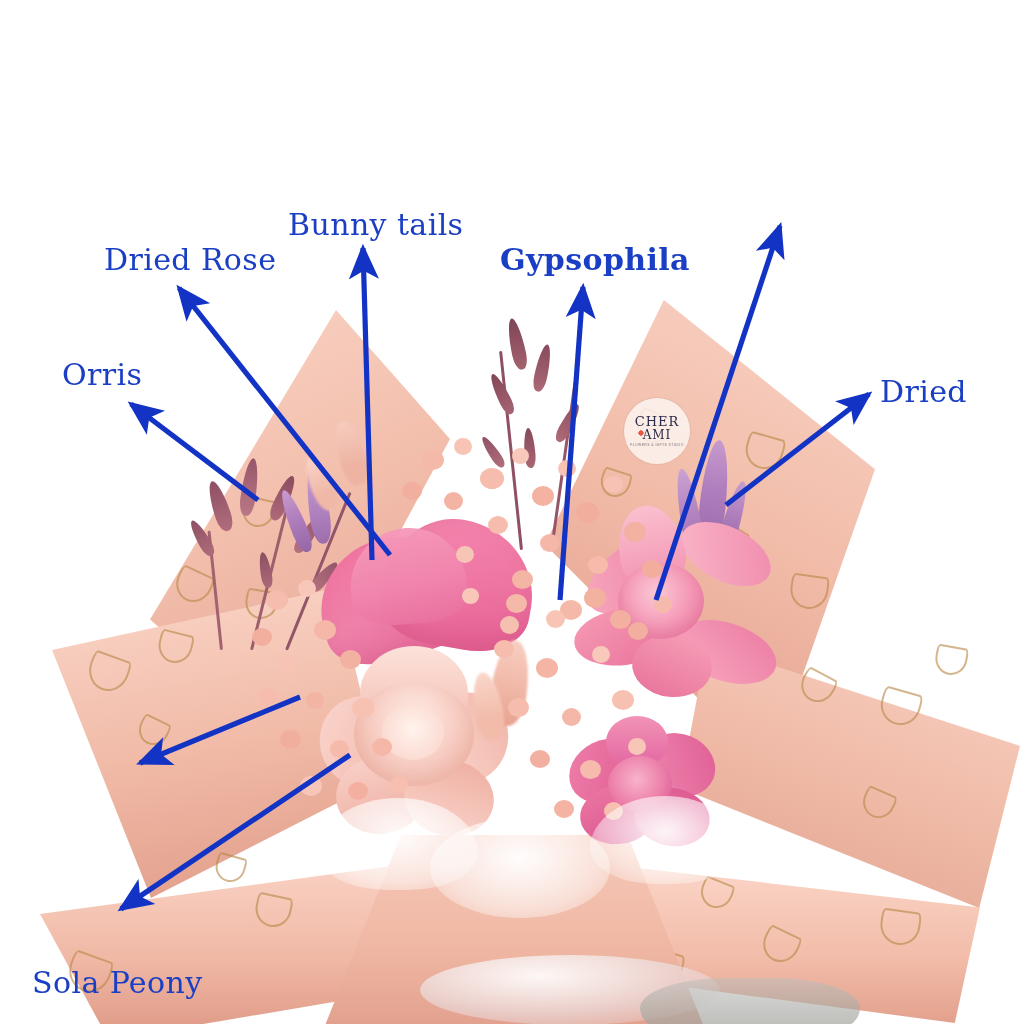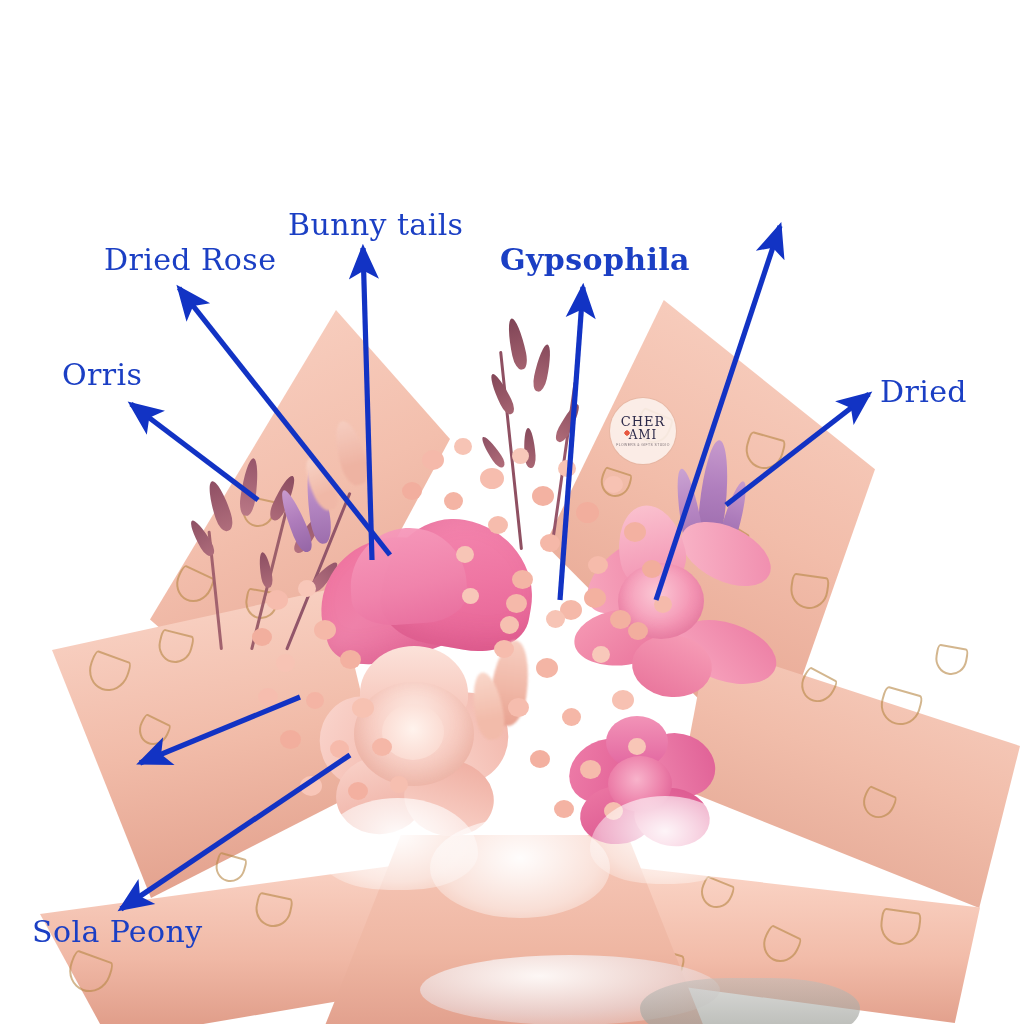--- a/index.html
+++ b/index.html
@@ -144,21 +144,21 @@
                 border-radius:10px 28px 10px 22px;"></div>
     <div class="heart" style="left:640px;top:950px;transform:rotate(196deg);width:38px;height:33px;"></div>
     <div class="heart b" style="left:762px;top:930px;transform:rotate(206deg);width:32px;height:28px;"></div>
     <div class="heart" style="left:880px;top:910px;transform:rotate(188deg);width:36px;height:31px;"></div>
     <div class="heart b" style="left:700px;top:880px;transform:rotate(202deg);width:28px;height:24px;"></div>
 
     <div class="cone" style="left:300px;top:835px;width:420px;height:190px;
                 clip-path:polygon(24% 0%, 78% 0%, 96% 100%, 6% 100%);
                 background:linear-gradient(180deg,#F7C9BA 0%,#EFB7A3 60%,#E2A18E 100%);"></div>
 
-    <div class="sticker" style="left:610px;top:398px;width:66px;height:66px;">
+    <div class="sticker" style="left:624px;top:398px;width:66px;height:66px;">
       <div class="dot"></div>
       <div class="s1">CHER</div>
       <div class="s2">AMI</div>
       <div class="s3">FLOWERS &amp; GIFTS STUDIO</div>
     </div>
 
     <div style="position:absolute;left:190px;top:440px;width:210px;height:220px;">
       <div class="stem" style="left:60px;top:60px;width:3px;height:150px;background:#9C5F6B;transform:rotate(14deg);"></div>
       <div class="stem" style="left:30px;top:90px;width:3px;height:120px;background:#A2626E;transform:rotate(-6deg);"></div>
       <div class="stem" style="left:95px;top:40px;width:3px;height:170px;background:#92566A;transform:rotate(22deg);"></div>
@@ -367,15 +367,15 @@
   <div class="lbl" style="left:288px;top:208px;">Bunny tails</div>
 
   <div class="lbl" style="left:500px;top:243px;font-weight:bold;">Gypsophila</div>
 
 
   <div class="lbl" style="left:62px;top:358px;">Orris</div>
 
   <div class="lbl" style="left:880px;top:375px;">Dried</div>
 
 
-  <div class="lbl" style="left:32px;top:915px;">Sola Peony</div>
+  <div class="lbl" style="left:32px;top:966px;">Sola Peony</div>
 
 </div>
 
 </body></html>

